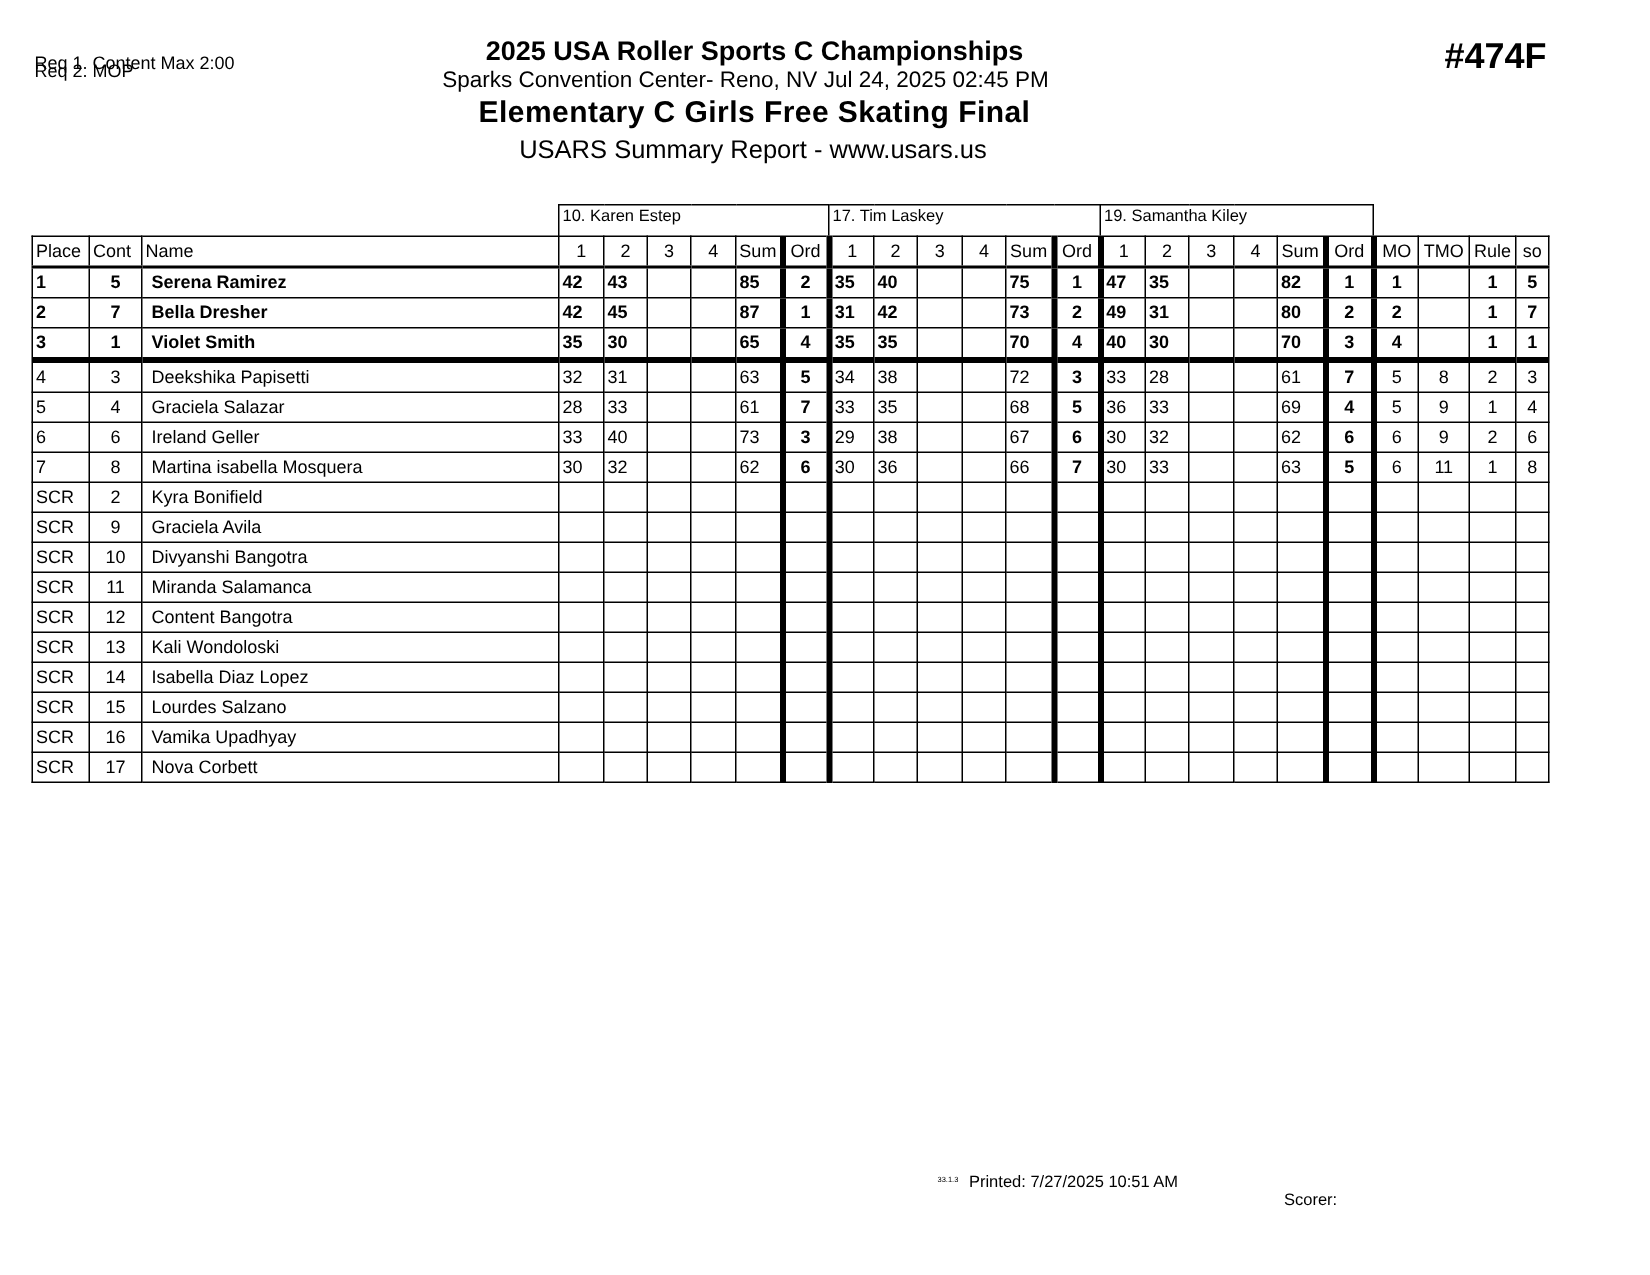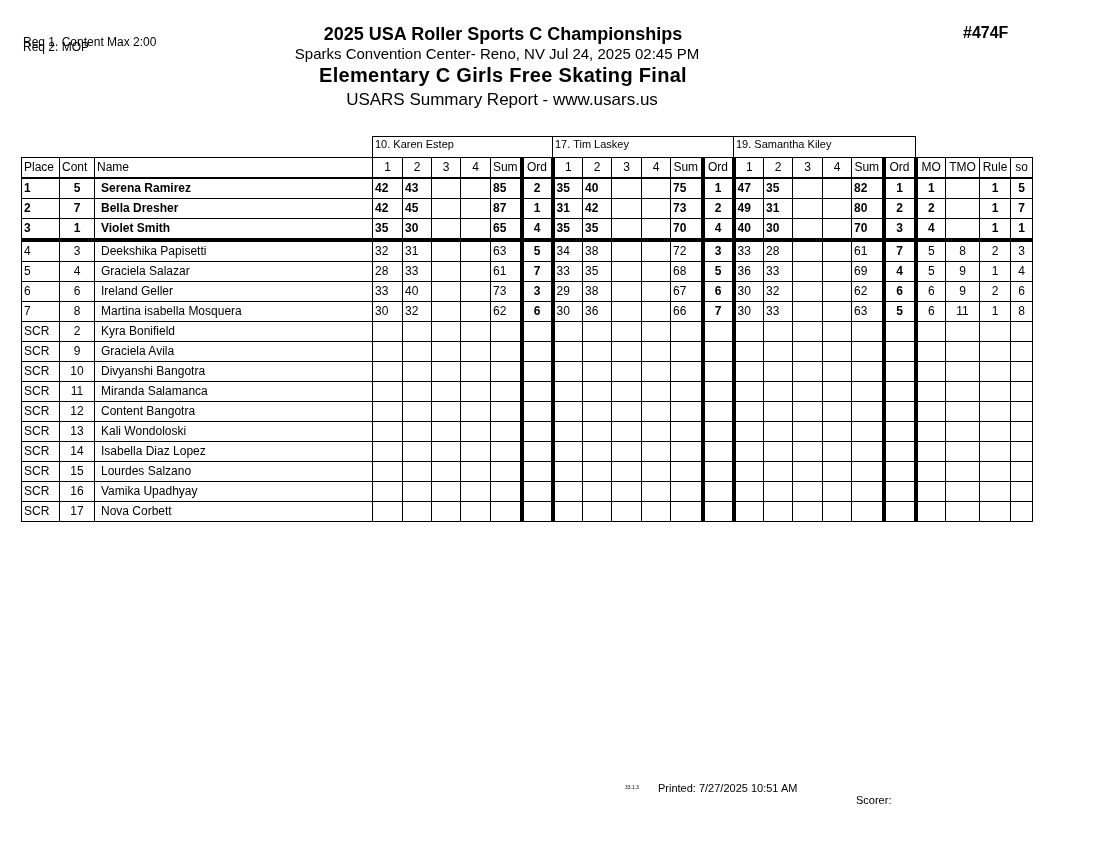--- a/index.html
+++ b/index.html
@@ -4,21 +4,21 @@
 <style>
   html, body { margin:0; padding:0; background:#ffffff; }
   body { width:1100px; height:850px; position:relative; overflow:hidden; font-family:"Liberation Sans", sans-serif; color:#000; }
   .abs { position:absolute; }
   .req { left:23px; font-size:12px; line-height:15px; }
   .title { left:0; width:1100px; text-align:center; white-space:nowrap; }
   .t1 { top:24px; font-size:18px; font-weight:bold; margin-left:-47px; }
   .t2 { top:45px; font-size:15px; margin-left:-53px; }
   .t3 { top:64px; font-size:20px; font-weight:bold; margin-left:-47px; letter-spacing:0.3px; }
   .t4 { top:90px; font-size:17px; margin-left:-48px; }
-  .eventno { top:24px; left:963px; font-size:16px; font-weight:bold; }
+  .eventno { top:24px; left:963px; font-size:24px; font-weight:bold; }
 
   table.grid { position:absolute; left:21px; top:136px; border-collapse:collapse; table-layout:fixed; font-size:12px; }
   table.grid td { border:1px solid #000; height:19px; padding:0 0 0 2px; white-space:nowrap; overflow:hidden; line-height:19px; }
   table.grid tr.jrow td { height:20px; font-size:11px; vertical-align:top; line-height:14px; }
   table.grid tr.jrow td.blank { border:none; }
   td.c { text-align:center; padding:0 !important; }
   td.thickL { border-left:4px solid #000 !important; }
   tr.hdr td { border-bottom:2px solid #000; }
   tr.cut td { border-bottom:4px solid #000; }
   tr.bold td { font-weight:bold; }
@@ -559,15 +559,15 @@
         <td class="c thickL"></td>
         <td class="c"></td>
         <td class="c"></td>
         <td class="c"></td>
       </tr>
     </tbody>
 </table>
 
 <div class="abs footer" style="left:625px;">
   <span class="tiny">33.1.3</span>
-  <span style="margin-left:16px;">Printed:  7/27/2025  10:51 AM</span>
+  <span style="margin-left:4px;">Printed:  7/27/2025  10:51 AM</span>
 </div>
 <div class="abs footer" style="left:856px;margin-top:12px;">Scorer:</div>
 
 </body></html>

